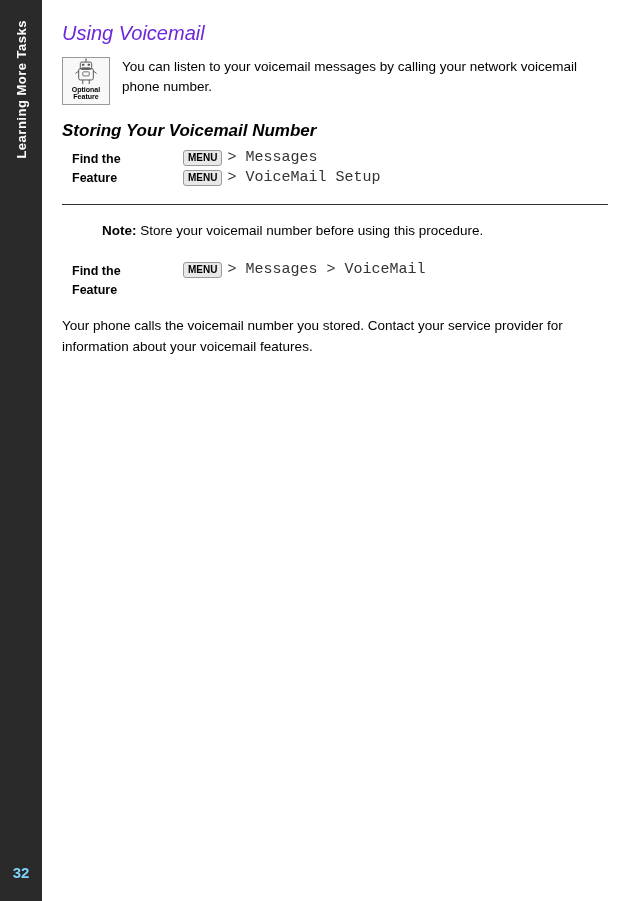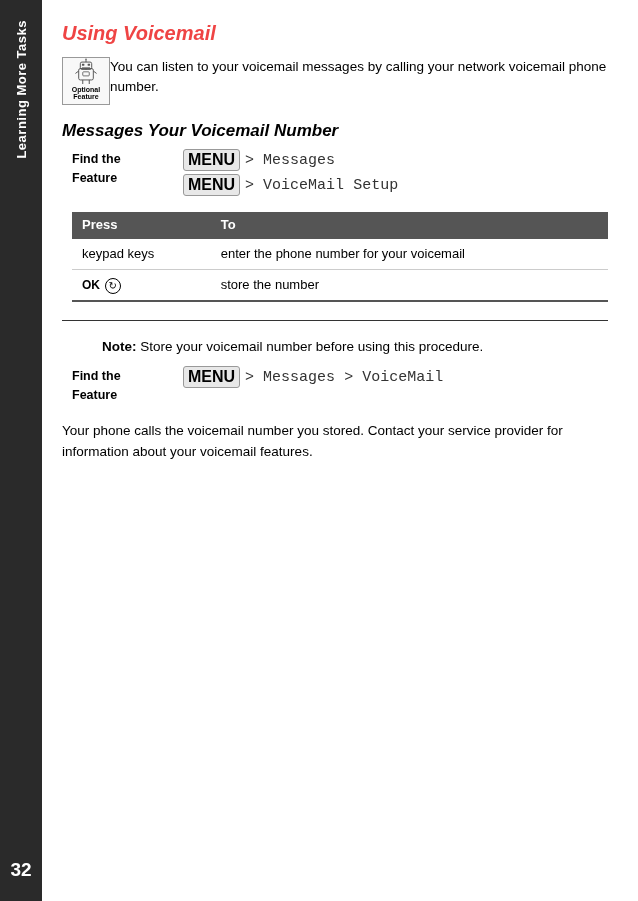--- a/index.html
+++ b/index.html
@@ -31,46 +31,47 @@
       color: #ffffff;
       font-size: 13px;
       font-weight: bold;
       writing-mode: vertical-rl;
       transform: rotate(180deg);
       letter-spacing: 0.5px;
       white-space: nowrap;
     }
 
     .sidebar-page-num {
-      color: #ffffff;
-      font-size: 19px;
+      color: #7dd3fc;
+      font-size: 15px;
       font-weight: bold;
     }
 
     
     .content {
       flex: 1;
       padding: 22px 30px 22px 20px;
       overflow: hidden;
     }
 
     
     .section-title {
       font-size: 20px;
       font-style: italic;
-      font-weight: bold;
-      color: #ef4444;
+      font-weight: normal;
+      color: #6d28d9;
       margin-bottom: 12px;
     }
 
     
     .optional-feature-row {
       display: flex;
       align-items: flex-start;
       margin-bottom: 16px;
+      gap: 12px;
     }
 
     .optional-icon {
       width: 48px;
       height: 48px;
       border: 1.5px solid #999;
       display: flex;
       flex-direction: column;
       align-items: center;
       justify-content: flex-end;
@@ -144,25 +145,25 @@
     }
 
     .menu-key {
       display: inline-flex;
       align-items: center;
       justify-content: center;
       background: #e8e8e8;
       border: 1px solid #999;
       border-radius: 3px;
       padding: 1px 4px;
-      font-size: 16px;
+      font-size: 10px;
       font-weight: bold;
       color: #000;
       min-width: 28px;
-      height: 22px;
+      height: 16px;
     }
 
     .menu-path-text {
       font-family: 'Courier New', Courier, monospace;
       font-size: 15px;
       color: #333;
     }
 
     
     .press-table {
@@ -225,21 +226,21 @@
     .divider-line {
       border: none;
       border-top: 1.5px solid #333;
       margin: 16px 0;
     }
 
     .note-text {
       font-size: 13.5px;
       line-height: 1.55;
       color: #000;
-      margin-bottom: 8px;
+      margin-bottom: 20px;
       padding-left: 40px;
     }
 
     .note-bold {
       font-weight: bold;
     }
 
     
     .robot-svg {
       width: 32px;
@@ -282,54 +283,36 @@
         <line x1="25" y1="16" x2="29" y2="19" stroke="#555" stroke-width="1.2"></line>
 
         <line x1="12" y1="27" x2="12" y2="32" stroke="#555" stroke-width="1.2"></line>
         <line x1="20" y1="27" x2="20" y2="32" stroke="#555" stroke-width="1.2"></line>
       </svg>
       <div class="optional-label">Optional<br>Feature</div>
     </div>
     <div class="optional-text">You can listen to your voicemail messages by calling your network voicemail phone number.</div>
   </div>
 
-  <div class="subsection-title">Messages Your Voicemail Number</div>
+  <div class="subsection-title">Storing Your Voicemail Number</div>
 
   <div class="find-feature-box">
     <div class="find-feature-label">Find the Feature</div>
     <div class="find-feature-paths">
       <div class="menu-path">
         <span class="menu-key">MENU</span>
         <span class="menu-path-text">&gt; Messages</span>
       </div>
       <div class="menu-path">
         <span class="menu-key">MENU</span>
         <span class="menu-path-text">&gt; VoiceMail Setup</span>
       </div>
     </div>
   </div>
 
-  <table class="press-table">
-    <thead>
-      <tr>
-        <th>Press</th>
-        <th>To</th>
-      </tr>
-    </thead>
-    <tbody>
-      <tr class="table-row">
-        <td>keypad keys</td>
-        <td>enter the phone number for your voicemail</td>
-      </tr>
-      <tr class="table-row">
-        <td><span class="ok-key">OK</span> <span class="circle-arrow">↻</span></td>
-        <td>store the number</td>
-      </tr>
-    </tbody>
-  </table>
 
   <hr class="divider-line">
 
 
   <div class="note-text">
     <span class="note-bold">Note:</span><span> Store your voicemail number before using this procedure.</span>
   </div>
 
   <div class="find-feature-box">
     <div class="find-feature-label">Find the Feature</div>

